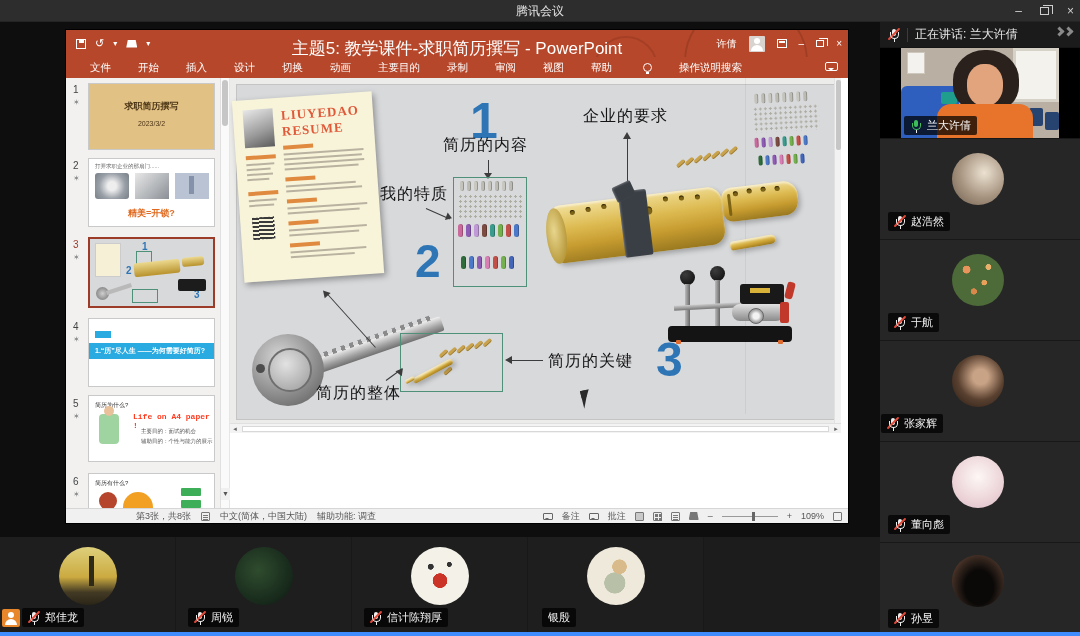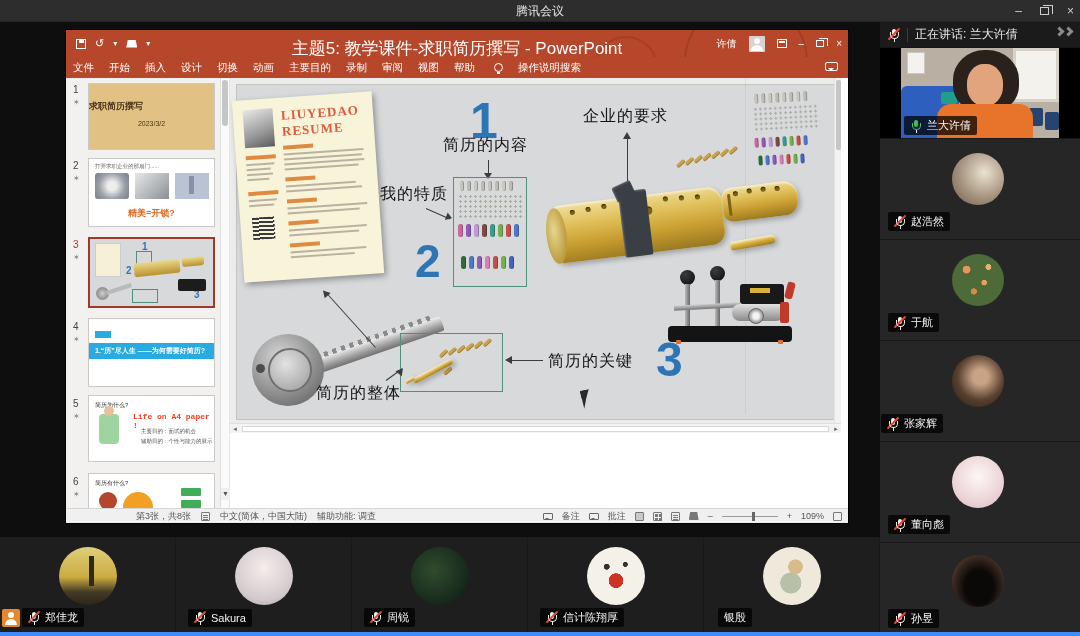--- a/index.html
+++ b/index.html
@@ -27,39 +27,39 @@
   .show-ic{width:11px;height:8px;background:#fff;clip-path:polygon(15% 0,85% 0,100% 100%,0 100%)}
   .ppt-title{position:absolute;left:0;right:0;top:7px;text-align:center;font-size:17px;color:#fff;z-index:1}
   .ppt-tb-right{position:absolute;right:6px;top:0;height:27px;display:flex;align-items:center;gap:12px;color:#fff;font-size:10px;z-index:2}
   .acct-avatar{width:16px;height:16px;background:#d8d3cf;position:relative;border-radius:1px}
   .acct-avatar::before{content:"";position:absolute;left:5px;top:2px;width:6px;height:6px;border-radius:50%;background:#fff}
   .acct-avatar::after{content:"";position:absolute;left:2px;top:9px;width:12px;height:6px;border-radius:6px 6px 0 0;background:#fff}
   .rib-disp{width:10px;height:9px;border:1px solid #fff;position:relative}
   .rib-disp::before{content:"";position:absolute;left:1px;top:1px;width:6px;height:2px;background:#fff}
   .ppt-restore{width:8px;height:7px;border:1px solid #fff;position:relative}
   .ppt-restore::before{content:"";position:absolute;left:2px;top:-3px;width:8px;height:7px;border:1px solid #fff;border-left:none;border-bottom:none}
-  .ppt-ribbon{position:absolute;left:0;top:27px;width:100%;height:21px;background:#b7472a;display:flex;align-items:center;gap:15px;padding-left:7px;color:#fff;font-size:10.5px;white-space:nowrap}
+  .ppt-ribbon{position:absolute;left:0;top:27px;width:100%;height:21px;background:#b7472a;display:flex;align-items:center;gap:27px;padding-left:24px;color:#fff;font-size:10.5px;white-space:nowrap}
   .bulb{width:9px;height:9px;border:1px solid #fff;border-radius:50%;position:relative;margin-left:4px}
   .bulb::after{content:"";position:absolute;left:2px;bottom:-3px;width:3px;height:2px;background:#fff}
   .cmt-ic{position:absolute;right:10px;top:32px;width:13px;height:9px;border:1px solid #fff;border-radius:2px}
   .cmt-ic::after{content:"";position:absolute;left:2px;bottom:-4px;border:3px solid transparent;border-top-color:#fff}
 
   
   .ppt-body{position:absolute;left:0;top:48px;width:782px;height:430px}
   .panel{position:absolute;left:0;top:0;width:155px;height:430px;background:#f2f1f0;overflow:hidden;border-right:1px solid #e0e0e0}
   .panel-scroll{position:absolute;left:155px;top:0;width:9px;height:430px;background:#fafafa;border-right:1px solid #e6e6e6}
   .panel-scroll .thumb{position:absolute;left:1px;top:2px;width:6px;height:46px;background:#c6c6c6;border-radius:3px}
   .panel-scroll .dn{position:absolute;left:0;bottom:8px;width:9px;height:12px;background:#f0f0f0;color:#555;font-size:7px;text-align:center;line-height:12px}
   .sl-num{position:absolute;left:7px;font-size:10px;color:#444}
   .sl-star{position:absolute;left:7px;font-size:8px;color:#888}
   .thumbox{position:absolute;left:22px;width:127px;background:#fff;border:1px solid #c9c9c9;overflow:hidden}
   .thumbox.sel{border:2px solid #9c3b28}
   
   .s1{background:#e2c184}
-  .s1 .tt{position:absolute;left:0;right:0;top:16px;font-size:9px;color:#4a3415;font-weight:bold}
+  .s1 .tt{position:absolute;left:0;right:0;top:16px;text-align:center;font-size:9px;color:#4a3415;font-weight:bold}
   .s1 .dt{position:absolute;left:0;right:0;top:36px;text-align:center;font-size:7px;color:#4a3415}
   
   .s2 .l1{position:absolute;left:6px;top:4px;font-size:5.5px;color:#666}
   .s2 .img{position:absolute;top:14px;width:34px;height:26px;background:#cfd4dc}
   .s2 .lockface{border-radius:3px;background:radial-gradient(circle at 50% 50%,#eee 20%,#9aa0a8 60%,#787e86)}
   .s2 .rod{background:linear-gradient(135deg,#e8e8e8,#8a8f96)}
   .s2 .keyimg{background:#b9c3d4}
   .s2 .keyimg::before{content:"";position:absolute;left:14px;top:3px;width:5px;height:18px;background:#8591a8}
   .s2 .l2{position:absolute;left:0;right:0;bottom:6px;text-align:center;font-size:9px;font-weight:bold;color:#e06a1f}
   
@@ -607,30 +607,20 @@
         <div class="hostbadge"></div>
         <div class="nameplate" style="left:22px;bottom:5px">
           <span class="mic">
               <span class="stem"></span>
               <span class="slash"></span>
             </span>
           <span class="nm">郑佳龙</span>
         </div>
       </div>
       <div class="btile">
-        <div class="avatar av-sakura"></div>
-        <div class="nameplate" style="left:12px;bottom:5px">
-          <span class="mic">
-              <span class="stem"></span>
-              <span class="slash"></span>
-            </span>
-          <span class="nm">Sakura</span>
-        </div>
-      </div>
-      <div class="btile">
         <div class="avatar av-zhou"></div>
         <div class="nameplate" style="left:12px;bottom:5px">
           <span class="mic">
               <span class="stem"></span>
               <span class="slash"></span>
             </span>
           <span class="nm">周锐</span>
         </div>
       </div>
       <div class="btile">

